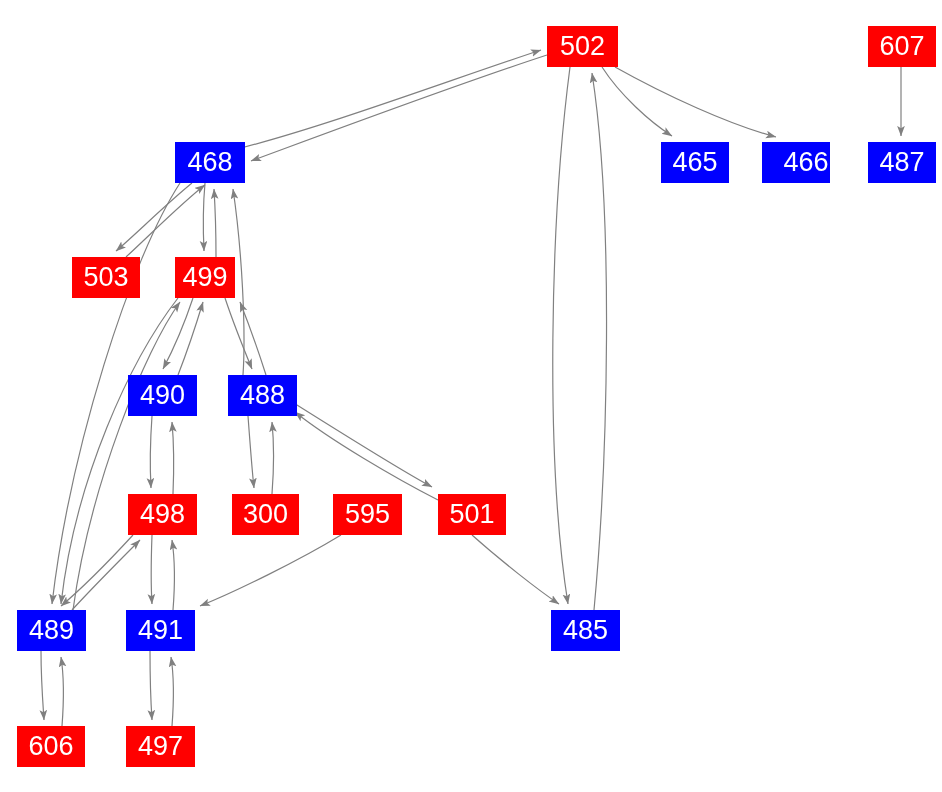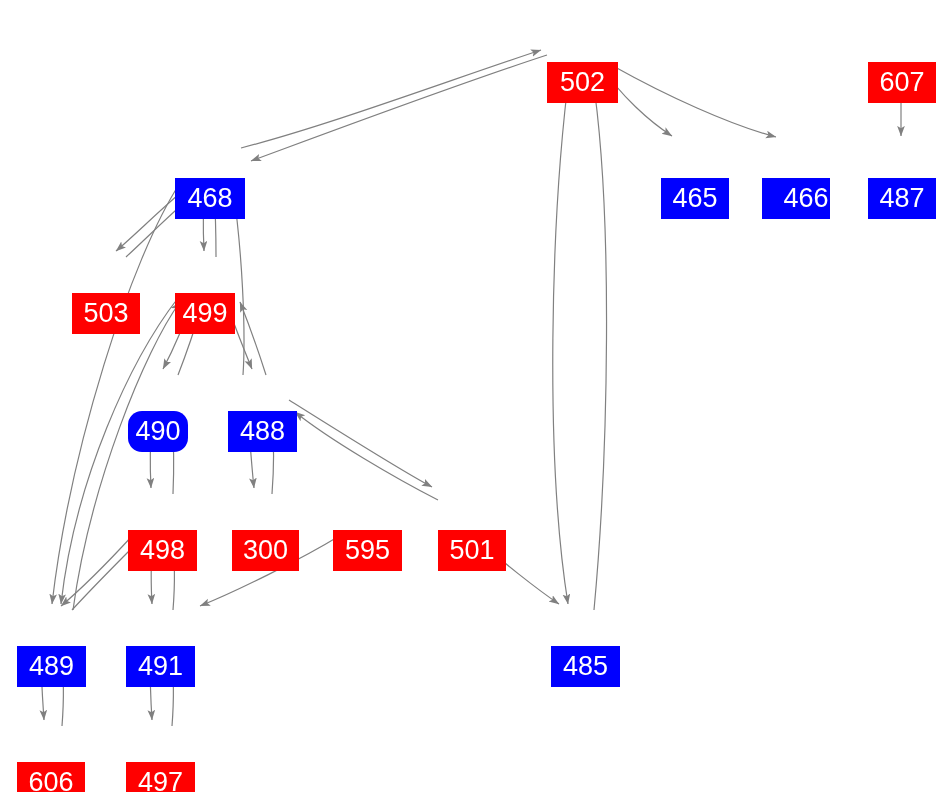--- a/index.html
+++ b/index.html
@@ -8,21 +8,20 @@
   #edge-layer{position:absolute;left:0;top:0;width:942px;height:792px;}
   .node{
     position:absolute;
     display:flex;align-items:center;justify-content:center;
     color:#ffffff;
     font-size:27px;
     line-height:1;
     letter-spacing:0px;
     box-sizing:border-box;
     user-select:none;
-    margin-top:36px;
   }
   .node.red{background:#ff0000;}
   .node.blue{background:#0000ff;}
   .node-label{pointer-events:none;}
 </style>
 </head>
 <body>
 
 <div id="graph">
   <svg id="edge-layer" viewBox="0 0 942 792" xmlns="http://www.w3.org/2000/svg">
@@ -87,21 +86,21 @@
       </div>
       <div class="node blue" style="left: 868px; top: 142px; width: 68px; height: 41px;">
         <span class="node-label">487</span>
       </div>
       <div class="node red" style="left: 72px; top: 257px; width: 68px; height: 41px;">
         <span class="node-label">503</span>
       </div>
       <div class="node red" style="left: 175px; top: 257px; width: 60px; height: 41px;">
         <span class="node-label">499</span>
       </div>
-      <div class="node blue" style="left: 128px; top: 375px; width: 60px; height: 41px; border-radius: 14px;">
+      <div class="node blue" style="left: 128px; top: 375px; width: 69px; height: 41px;">
         <span class="node-label">490</span>
       </div>
       <div class="node blue" style="left: 228px; top: 375px; width: 69px; height: 41px;">
         <span class="node-label">488</span>
       </div>
       <div class="node red" style="left: 128px; top: 494px; width: 69px; height: 41px;">
         <span class="node-label">498</span>
       </div>
       <div class="node red" style="left: 232px; top: 494px; width: 67px; height: 41px;">
         <span class="node-label">300</span>

